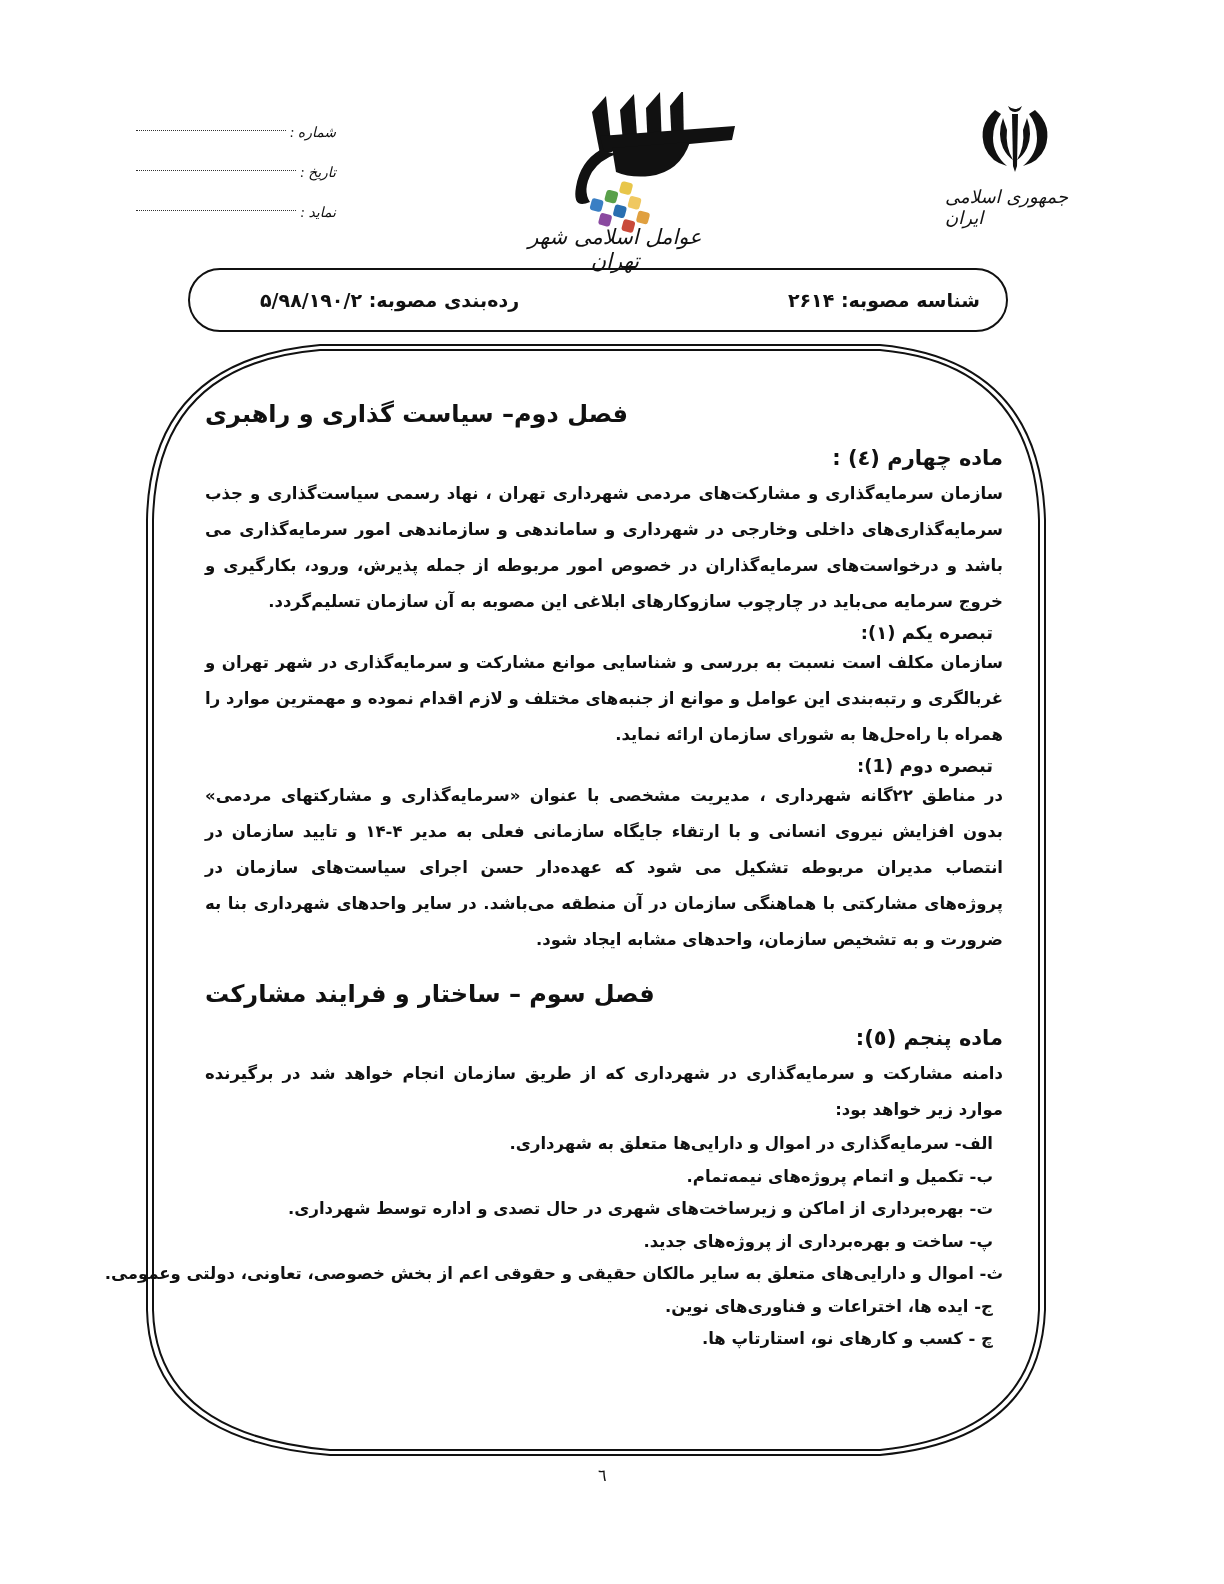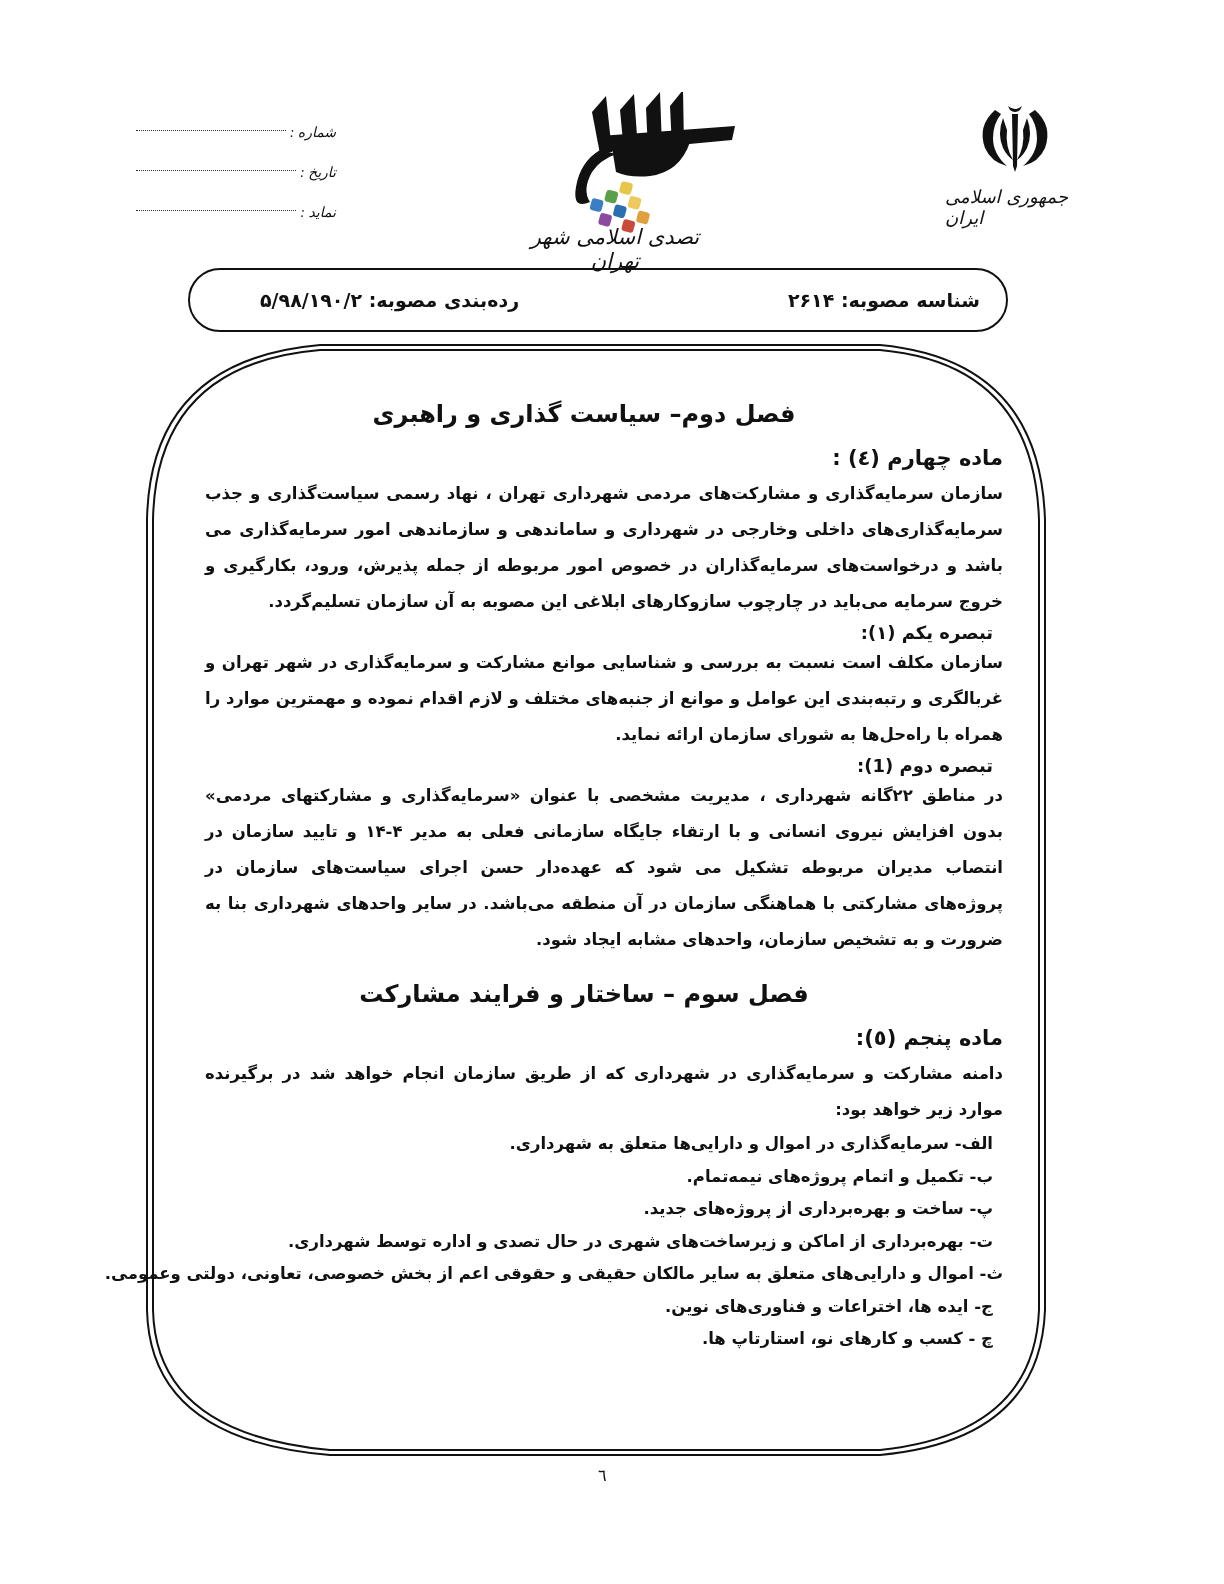--- a/index.html
+++ b/index.html
@@ -24,21 +24,21 @@
   
   .header-box { position: absolute; left: 188px; top: 268px; width: 820px; height: 64px;
                 border: 2px solid #111; border-radius: 32px; box-sizing: border-box;
                 display: flex; align-items: center; justify-content: space-between;
                 direction: rtl; padding: 0 26px 0 70px; font-weight: bold; font-size: 19px; }
 
   
   .frame-svg { position: absolute; left: 0; top: 0; width: 1224px; height: 1584px; pointer-events: none; }
 
   .content { position: absolute; left: 205px; top: 392px; width: 798px; direction: rtl; text-align: justify; }
-  .chapter-title { text-align: center; font-weight: bold; font-size: 24px; margin: 8px 0 18px 0; padding-right: 40px; }
+  .chapter-title { text-align: left; font-weight: bold; font-size: 24px; margin: 8px 0 18px 0; padding-right: 40px; }
   .article-title { font-weight: bold; font-size: 21px; margin: 0 0 6px 0; }
   .note-title { font-weight: bold; font-size: 18px; margin: 2px 10px 2px 0; }
   .para { font-weight: bold; font-size: 16.5px; line-height: 36px; margin: 0; text-align-last: right; }
   .list { list-style: none; margin: 0; padding: 0 10px 0 0; }
   .list li { font-weight: bold; font-size: 16.5px; line-height: 32.5px; white-space: nowrap; }
   .list li.overflow { margin-right: -10px; margin-left: -60px; }
 
   .page-number { position: absolute; left: 598px; top: 1466px; font-size: 16px; }
 </style>
 </head>
@@ -73,21 +73,21 @@
     <rect x="-6" y="-10" width="12" height="12" rx="3" fill="#e8c64a"></rect>
     <rect x="-18" y="2" width="12" height="12" rx="3" fill="#5aa04a"></rect>
     <rect x="6" y="2" width="12" height="12" rx="3" fill="#f0c860"></rect>
     <rect x="-30" y="14" width="12" height="12" rx="3" fill="#3a7fc4"></rect>
     <rect x="-6" y="14" width="12" height="12" rx="3" fill="#2a6fb0"></rect>
     <rect x="18" y="14" width="12" height="12" rx="3" fill="#e0a040"></rect>
     <rect x="-18" y="26" width="12" height="12" rx="3" fill="#8a4aa0"></rect>
     <rect x="6" y="26" width="12" height="12" rx="3" fill="#c94a3a"></rect>
   </g>
 </svg>
-<div class="council-caption">تصدی اسلامی شهر تهران</div>
+<div class="council-caption">عوامل اسلامی شهر تهران</div>
 
 <svg class="emblem" viewBox="0 0 80 70">
   <path d="M20 6 Q2 22 10 44 Q16 58 32 62 Q18 50 18 34 Q18 20 26 10 Z" fill="#111"></path>
   <path d="M60 6 Q78 22 70 44 Q64 58 48 62 Q62 50 62 34 Q62 20 54 10 Z" fill="#111"></path>
   <path d="M28 14 Q22 30 28 44 Q32 52 38 56 Q30 42 32 26 Z" fill="#111"></path>
   <path d="M52 14 Q58 30 52 44 Q48 52 42 56 Q50 42 48 26 Z" fill="#111"></path>
   <path d="M37 10 L43 10 L42 62 L40 68 L38 62 Z" fill="#111"></path>
   <path d="M33 2 Q40 8 47 2 L45 6 Q40 10 35 6 Z" fill="#111"></path>
 </svg>
 <div class="emblem-caption">جمهوری اسلامی ایران</div>
@@ -115,21 +115,21 @@
   <div class="note-title">تبصره یکم (۱):</div>
   <p class="para">سازمان مکلف است نسبت به بررسی و شناسایی موانع مشارکت و سرمایه‌گذاری در شهر تهران و غربالگری و رتبه‌بندی این عوامل و موانع از جنبه‌های مختلف و لازم اقدام نموده و مهمترین موارد را همراه با راه‌حل‌ها به شورای سازمان ارائه نماید.</p>
   <div class="note-title">تبصره دوم (1):</div>
   <p class="para">در مناطق ۲۲گانه شهرداری ، مدیریت مشخصی با عنوان «سرمایه‌گذاری و مشارکتهای مردمی» بدون افزایش نیروی انسانی و با ارتقاء جایگاه سازمانی فعلی به مدیر ۴-۱۴ و تایید سازمان در انتصاب مدیران مربوطه تشکیل می شود که عهده‌دار حسن اجرای سیاست‌های سازمان در پروژه‌های مشارکتی با هماهنگی سازمان در آن منطقه می‌باشد. در سایر واحدهای شهرداری بنا به ضرورت و به تشخیص  سازمان، واحدهای مشابه ایجاد شود.</p>
   <div class="chapter-title" style="margin-top:22px;">فصل سوم – ساختار و فرایند مشارکت</div>
   <div class="article-title">ماده پنجم (٥):</div>
   <p class="para">دامنه مشارکت و سرمایه‌گذاری در شهرداری که از طریق سازمان انجام خواهد شد در برگیرنده موارد زیر خواهد بود:</p>
   <ul class="list">
     <li>الف- سرمایه‌گذاری در اموال و دارایی‌ها متعلق به شهرداری.</li>
     <li>ب- تکمیل و اتمام پروژه‌های نیمه‌تمام.</li>
+    <li>ت- بهره‌برداری از اماکن و زیرساخت‌های شهری در حال تصدی و اداره توسط شهرداری.</li>
     <li>پ- ساخت و بهره‌برداری از پروژه‌های جدید.</li>
-    <li>ت- بهره‌برداری از اماکن و زیرساخت‌های شهری در حال تصدی و اداره توسط شهرداری.</li>
     <li class="overflow">ث- اموال و دارایی‌های متعلق به سایر مالکان حقیقی و حقوقی اعم از بخش خصوصی، تعاونی، دولتی وعمومی.</li>
     <li>ج-  ایده ها، اختراعات و فناوری‌های نوین.</li>
     <li>چ - کسب و کارهای نو، استارتاپ ها.</li>
   </ul>
 </div>
 
 <div class="page-number">٦</div>
 
 </body></html>

